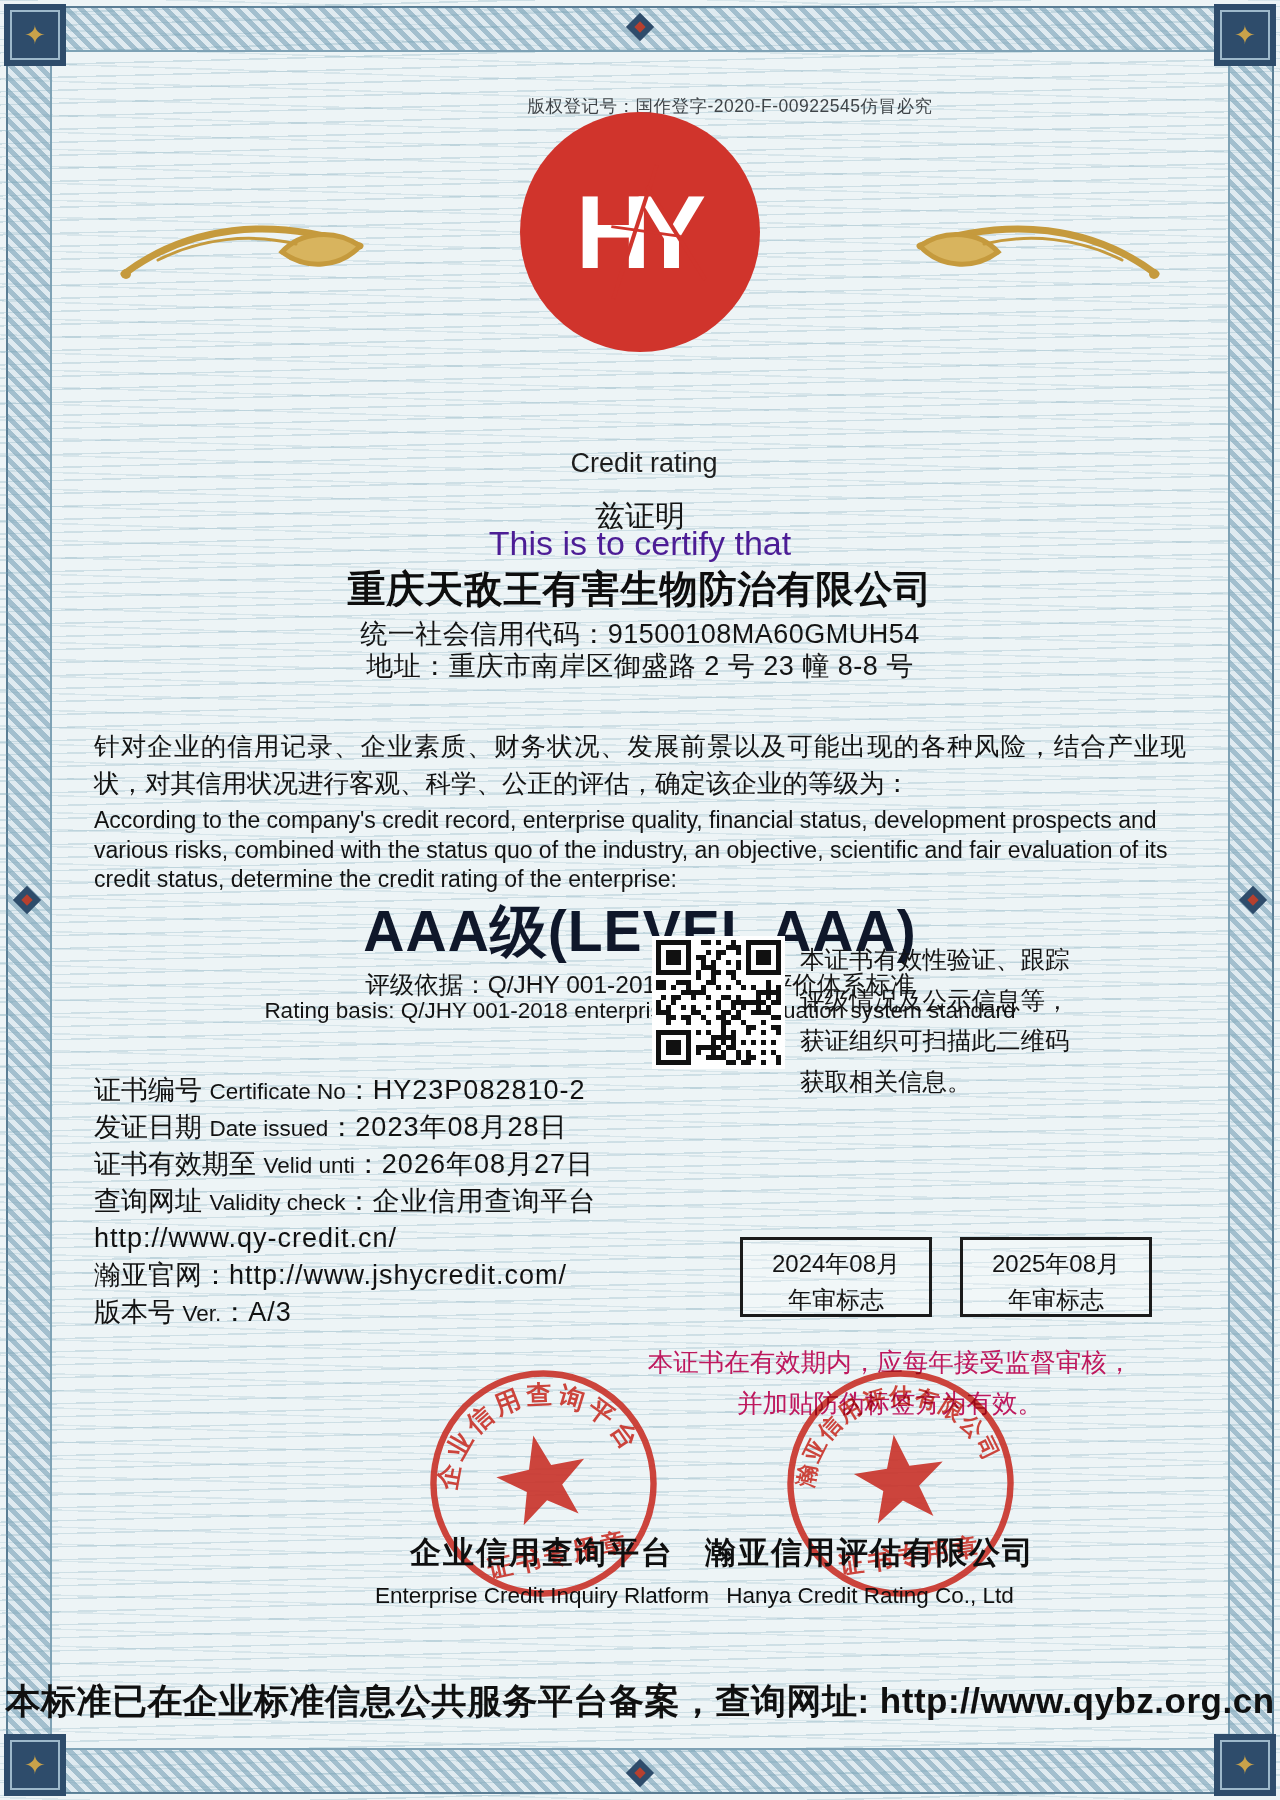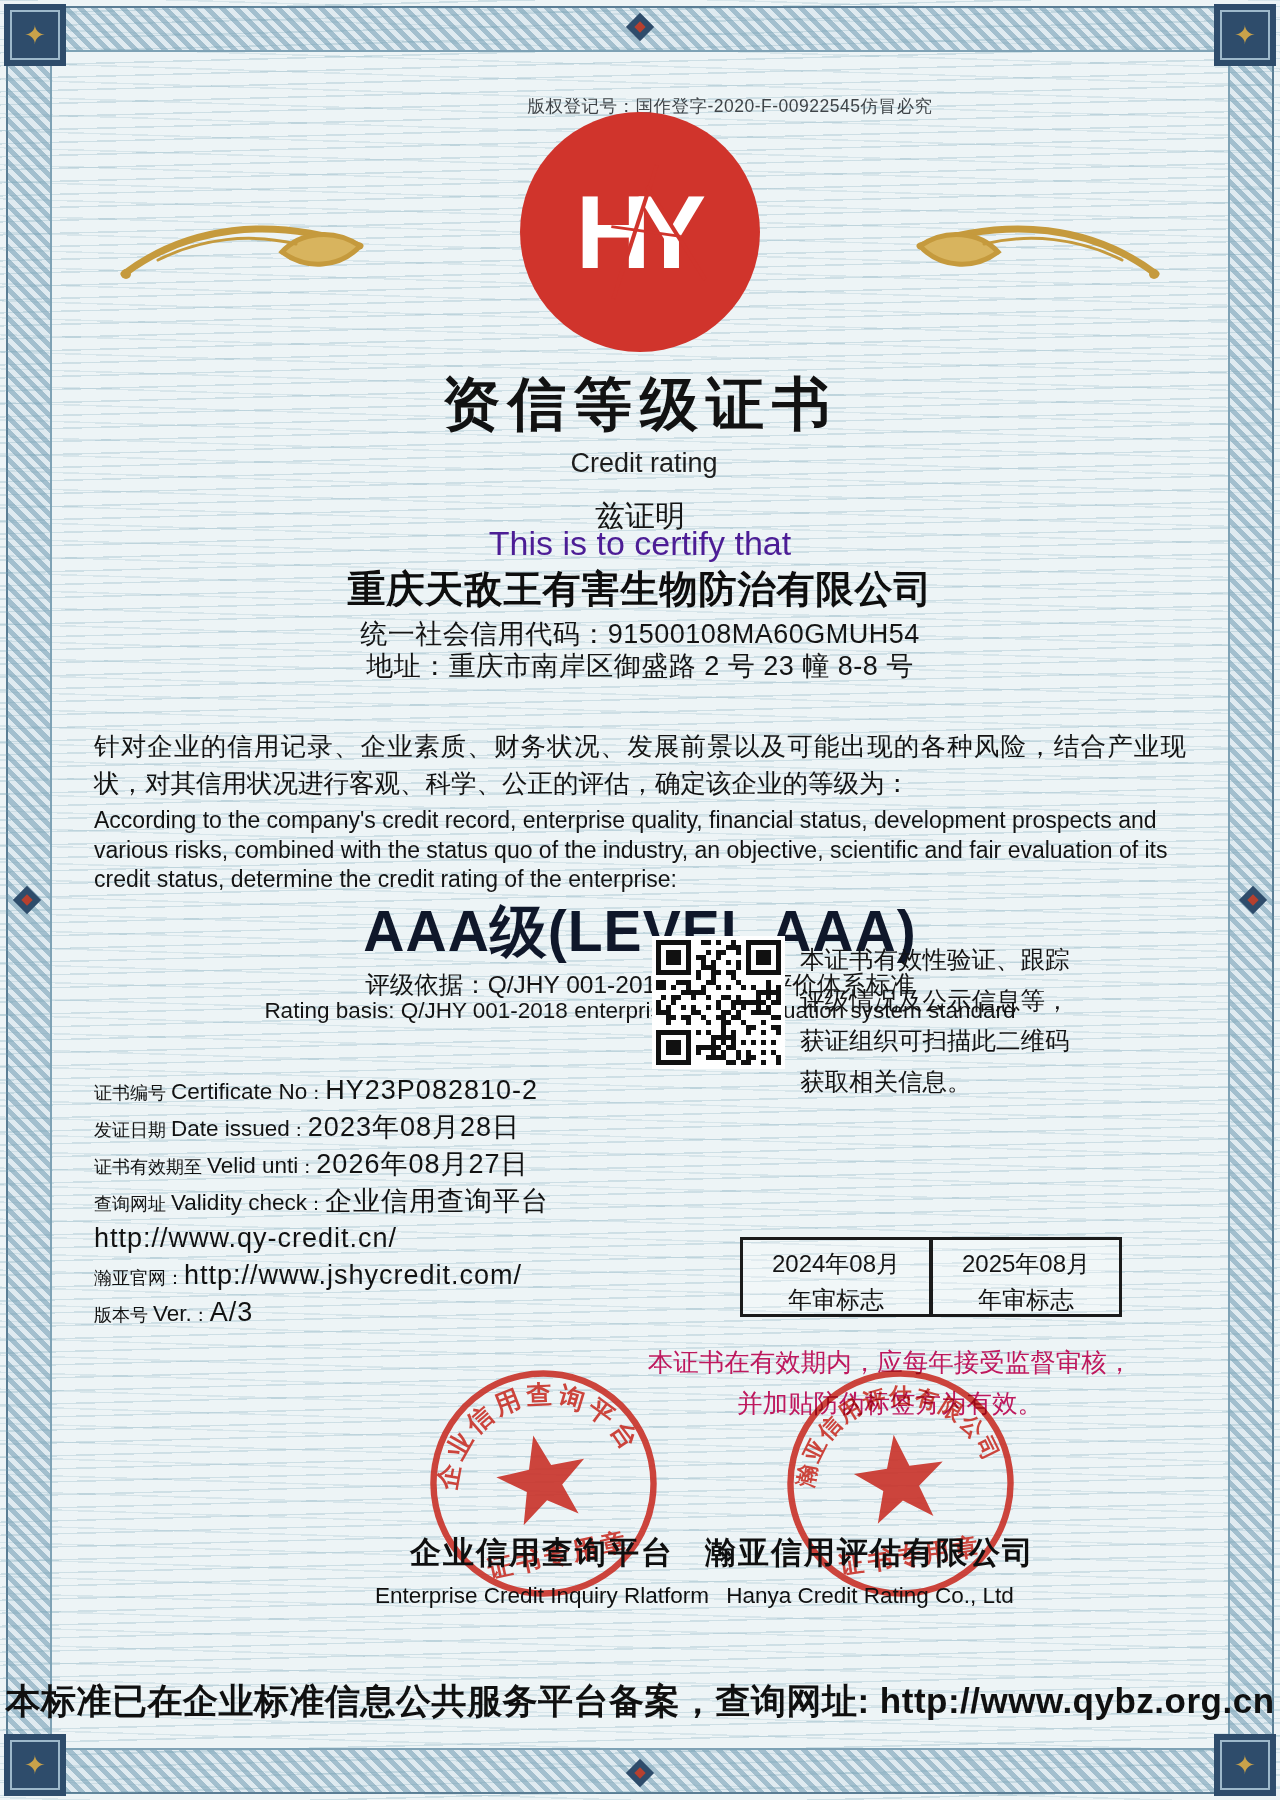--- a/index.html
+++ b/index.html
@@ -74,29 +74,29 @@
   .para{ left:94px; right:94px; color:#131313; }
   .para-zh{ top:728px; font-size:25.5px; line-height:37px; text-align:justify; }
   .para-en{ top:806px; font-size:23px; line-height:29.5px; }
 
   .rating{ top:894px; font-size:57px; font-weight:800; color:#0f172a; letter-spacing:1px; }
   .basis-zh{ top:968px; font-size:24.5px; color:#141414; }
   .basis-en{ top:998px; font-size:22.5px; color:#141414; }
 
   .details{ left:94px; top:1076px; width:560px; color:#121212; }
   .detail-line{ margin-bottom:5px; white-space:nowrap; line-height:28px; }
-  .detail-line .zh{ font-size:18px; }
+  .detail-line .zh{ font-size:27px; }
   .detail-line .en{ font-size:22.5px; }
   .detail-line .val{ font-size:27px; letter-spacing:1px;text-align:right; }
 
   .qr-box{ left:652px; top:936px; width:133px; height:133px; background:#fff; padding:4px; }
   .qr-text{ left:800px; top:940px; width:310px; font-size:24.5px; line-height:40.5px; color:#131313; }
 
   .review-box{ top:1237px; width:192px; height:80px; border:3px solid #1b1b1b; text-align:center; color:#141414; background:rgba(255,255,255,.25); }
-  .rb1{ left:740px; } .rb2{ left:930px; }
+  .rb1{ left:740px; } .rb2{ left:960px; }
   .review-box .l1{ font-size:24px; margin-top:8px; }
   .review-box .l2{ font-size:24px; margin-top:4px; }
   .notes{ left:628px; top:1342px; width:524px; text-align:center; font-size:25.5px; line-height:41px; color:#be185d; }
 
   .seal{ position:absolute; opacity:.92; mix-blend-mode:multiply; }
   .seal-left{ left:426px; top:1366px; transform:rotate(-12deg); }
   .seal-right{ left:783px; top:1366px; transform:rotate(-8deg); }
   .seal-ring{ font-size:24px; letter-spacing:4px; fill:#c9342b; font-weight:700; }
   .seal-banner{ font-size:23px; letter-spacing:4px; fill:#c9342b; font-weight:700; }
 
@@ -145,21 +145,20 @@
       </g>
     </svg>
 
     <div class="abs logo-circle">
       <span class="logo-hy">HY</span>
       <span class="crack ck1"></span>
       <span class="crack ck2"></span>
       <span class="crack ck3"></span>
     </div>
 
-    <div class="abs ctr title">资信等级证书</div>
     <div class="abs ctr subtitle">Credit rating</div>
     <div class="abs ctr certify-zh">兹证明</div>
     <div class="abs ctr certify-en">This is to certify that</div>
     <div class="abs ctr company">重庆天敌王有害生物防治有限公司</div>
     <div class="abs ctr code-line">统一社会信用代码：91500108MA60GMUH54</div>
     <div class="abs ctr addr-line">地址：重庆市南岸区御盛路 2 号 23 幢 8-8 号</div>
 
     <div class="abs para para-zh">针对企业的信用记录、企业素质、财务状况、发展前景以及可能出现的各种风险，结合产业现状，对其信用状况进行客观、科学、公正的评估，确定该企业的等级为：</div>
     <div class="abs para para-en">According to the company's credit record, enterprise quality, financial status, development prospects and various risks, combined with the status quo of the industry, an objective, scientific and fair evaluation of its credit status, determine the credit rating of the enterprise:</div>
 

